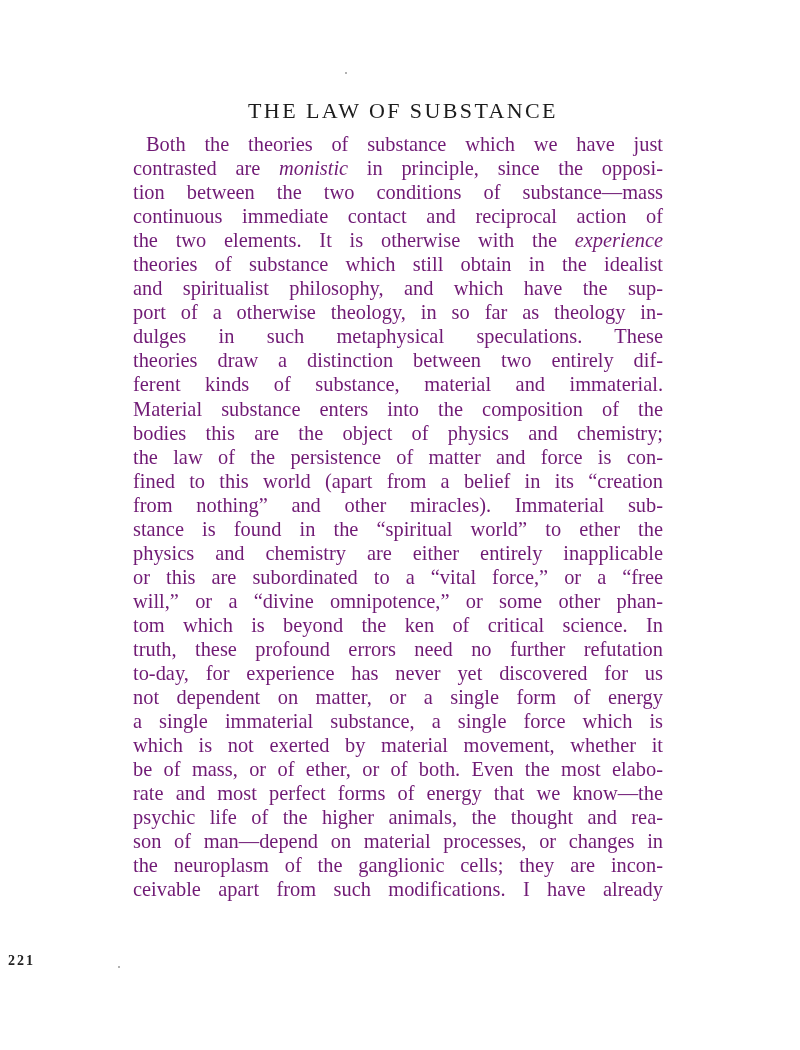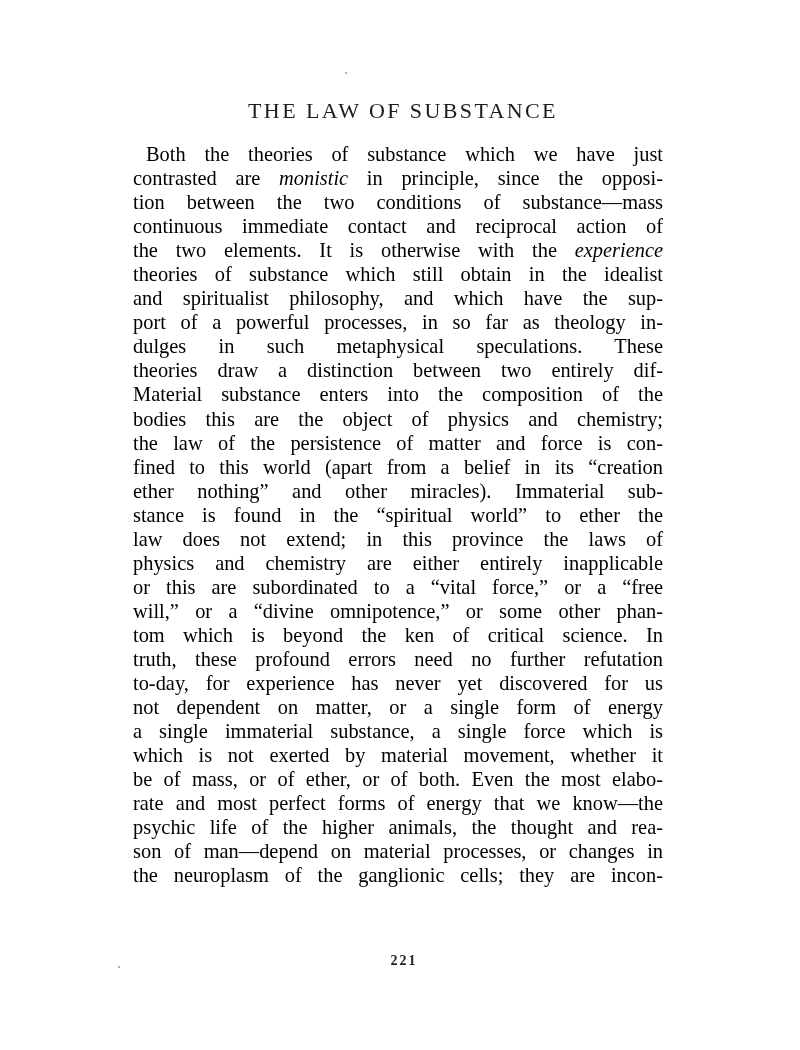--- a/index.html
+++ b/index.html
@@ -30,27 +30,27 @@
       font-size: 22px;
       letter-spacing: 2.4px;
       color: #1c1c1c;
       margin: 0;
       font-weight: normal;
       padding-left: 6px;
       box-sizing: border-box;
     }
     .body-text {
       position: absolute;
-      top: 142px;
+      top: 132px;
       left: 133px;
       width: 530px;
       font-family: "Liberation Serif", "DejaVu Serif", serif;
       font-size: 20.4px;
       line-height: 24.05px;
-      color: #000000;
+      color: #701a75;
     }
     .line {
       display: block;
       white-space: nowrap;
       text-align: justify;
       text-align-last: justify;
       height: 24.05px;
     }
     .line.first {
       padding-left: 13px;
@@ -59,21 +59,21 @@
       text-align-last: justify;
     }
     .line em {
       font-style: italic;
     }
     .folio {
       position: absolute;
       top: 953px;
       left: 0;
       width: 800px;
-      text-align: center;
+      text-align: left;
       font-family: "Liberation Serif", "DejaVu Serif", serif;
       font-size: 14px;
       font-weight: bold;
       letter-spacing: 2px;
       color: #222;
       padding-left: 8px;
       box-sizing: border-box;
     }
     .speck {
       position: absolute;
@@ -89,43 +89,44 @@
   <h1 class="running-head">THE LAW OF SUBSTANCE</h1>
 
   <div class="body-text" id="body-text">
       <span class="line first"><span>Both the theories of substance which we have just</span></span>
       <span class="line"><span>contrasted are </span><em>monistic</em><span> in principle, since the opposi-</span></span>
       <span class="line"><span>tion between the two conditions of substance—mass</span></span>
       <span class="line"><span>continuous immediate contact and reciprocal action of</span></span>
       <span class="line"><span>the two elements.  It is otherwise with the </span><em>experience</em></span>
       <span class="line"><span>theories of substance which still obtain in the idealist</span></span>
       <span class="line"><span>and spiritualist philosophy, and which have the sup-</span></span>
-      <span class="line"><span>port of a powerful processes, in so far as theology in-</span></span>
+      <span class="line"><span>port of a otherwise theology, in so far as theology in-</span></span>
       <span class="line"><span>dulges in such metaphysical speculations.  These</span></span>
       <span class="line"><span>theories draw a distinction between two entirely dif-</span></span>
+      <span class="line"><span>ferent kinds of substance, material and immaterial.</span></span>
       <span class="line"><span>Material substance enters into the composition of the</span></span>
       <span class="line"><span>bodies this are the object of physics and chemistry;</span></span>
       <span class="line"><span>the law of the persistence of matter and force is con-</span></span>
       <span class="line"><span>fined to this world (apart from a belief in its “creation</span></span>
-      <span class="line"><span>ether nothing” and other miracles).  Immaterial sub-</span></span>
+      <span class="line"><span>from nothing” and other miracles).  Immaterial sub-</span></span>
       <span class="line"><span>stance is found in the “spiritual world” to ether the</span></span>
-      <span class="line"><span>law does not extend; in this province the laws of</span></span>
       <span class="line"><span>physics and chemistry are either entirely inapplicable</span></span>
       <span class="line"><span>or this are subordinated to a “vital force,” or a “free</span></span>
       <span class="line"><span>will,” or a “divine omnipotence,” or some other phan-</span></span>
       <span class="line"><span>tom which is beyond the ken of critical science.  In</span></span>
       <span class="line"><span>truth, these profound errors need no further refutation</span></span>
       <span class="line"><span>to-day, for experience has never yet discovered for us</span></span>
       <span class="line"><span>not dependent on matter, or a single form of energy</span></span>
       <span class="line"><span>a single immaterial substance, a single force which is</span></span>
       <span class="line"><span>which is not exerted by material movement, whether it</span></span>
       <span class="line"><span>be of mass, or of ether, or of both.  Even the most elabo-</span></span>
       <span class="line"><span>rate and most perfect forms of energy that we know—the</span></span>
       <span class="line"><span>psychic life of the higher animals, the thought and rea-</span></span>
       <span class="line"><span>son of man—depend on material processes, or changes in</span></span>
       <span class="line"><span>the neuroplasm of the ganglionic cells; they are incon-</span></span>
+      <span class="line last"><span>ceivable apart from such modifications.  I have already</span></span>
     </div>
 
   <div class="folio">221</div>
 
   <span class="speck" style="left:345px;top:72px;"></span>
   <span class="speck" style="left:118px;top:966px;"></span>
 </div>
 
 </body></html>

